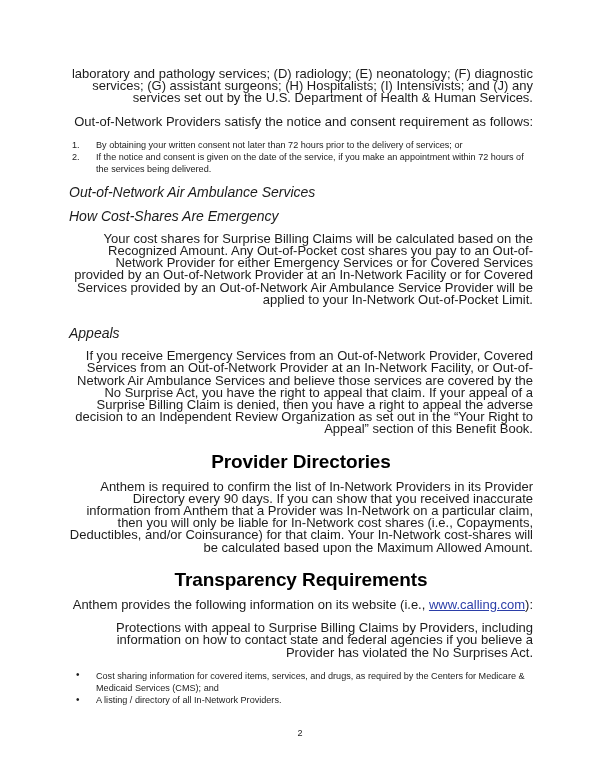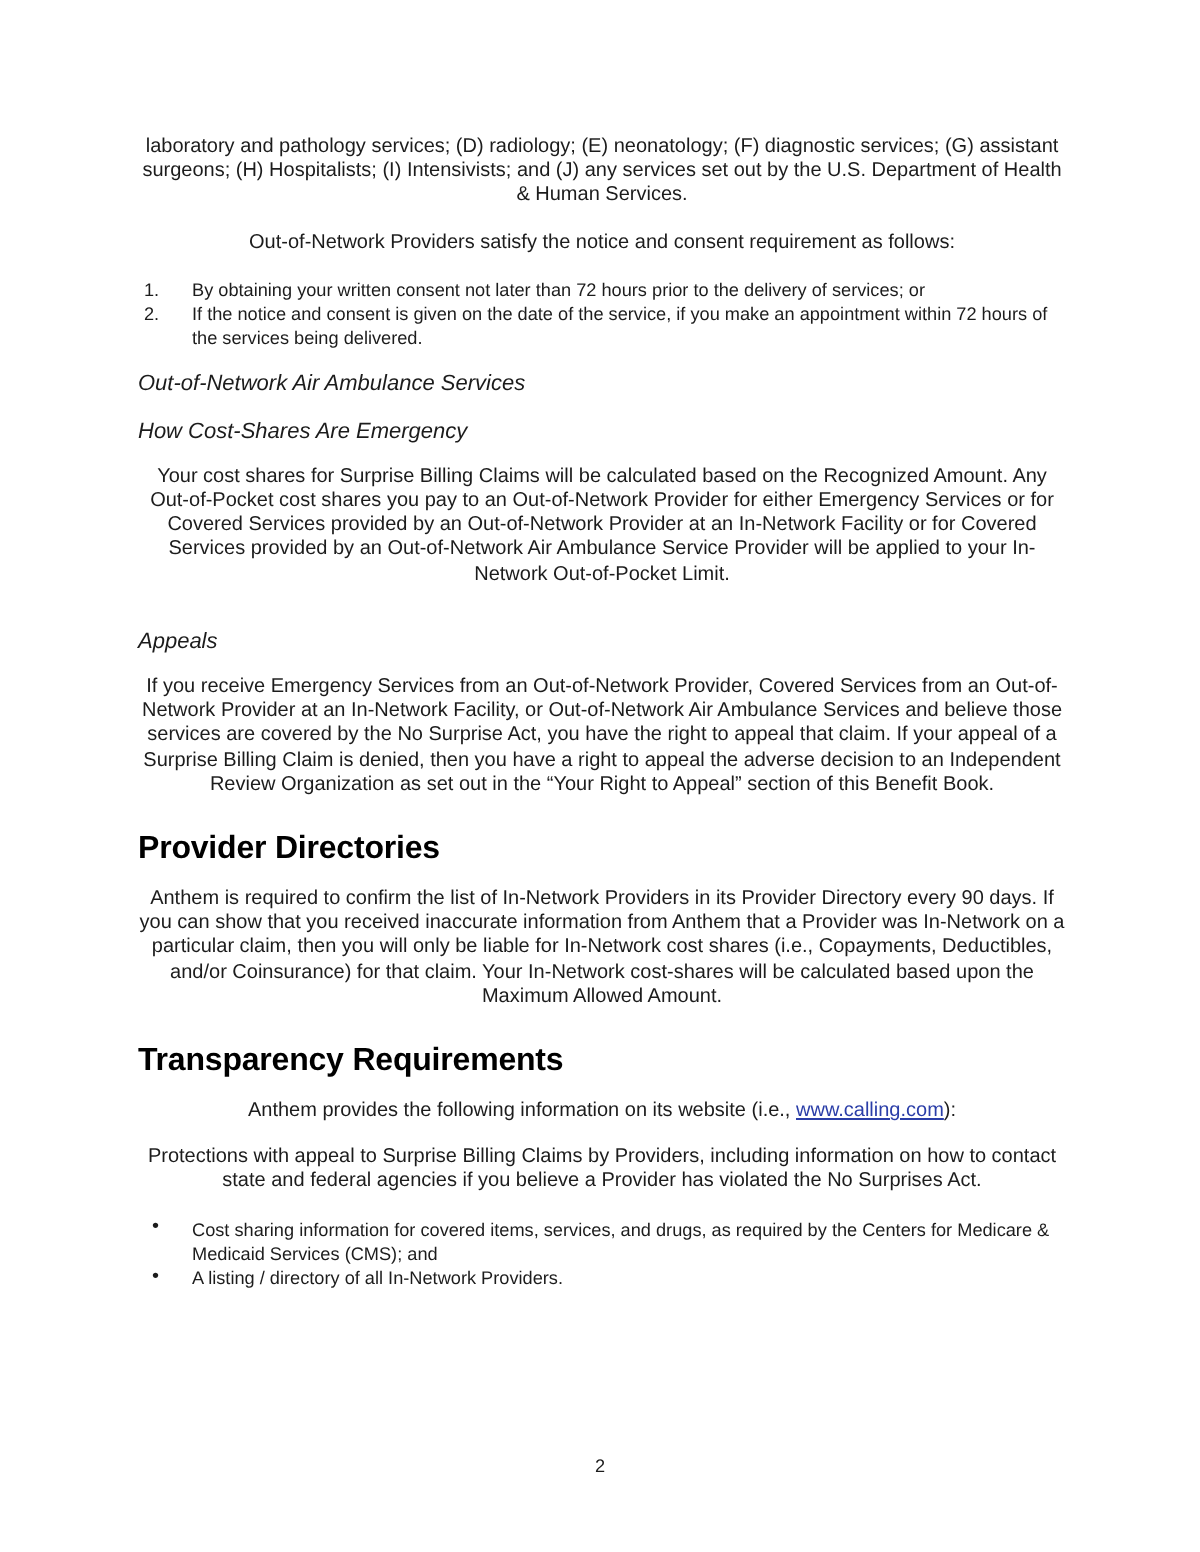--- a/index.html
+++ b/index.html
@@ -16,40 +16,41 @@
   }
   .page {
     position: relative;
     width: 600px;
     height: 776px;
     background: #ffffff;
     box-sizing: border-box;
     padding: 68px 67px 0 69px;
   }
   .body-text {
-    font-size: 10px;
+    font-size: 13px;
     line-height: 12.2px;
-    text-align: center;
+    text-align: right;
     margin: 0 0 11px 0;
     color: #1c1c1c;
   }
   .sub-head {
-    font-size: 11px;
+    font-size: 14px;
     line-height: 12.2px;
     font-style: italic;
     margin: 0 0 11px 0;
     color: #1c1c1c;
   }
   h2.section-head {
-    font-size: 16px;
+    font-size: 19px;
     line-height: 16px;
     font-weight: bold;
     margin: 18px 0 11px 0;
     letter-spacing: -0.1px;
     color: #000000;
+    text-align: center;
   }
   ol.num-list {
     margin: 0 0 11px 0;
     padding: 0;
     list-style: none;
   }
   ol.num-list li {
     font-size: 9.1px;
     line-height: 12.2px;
     position: relative;

